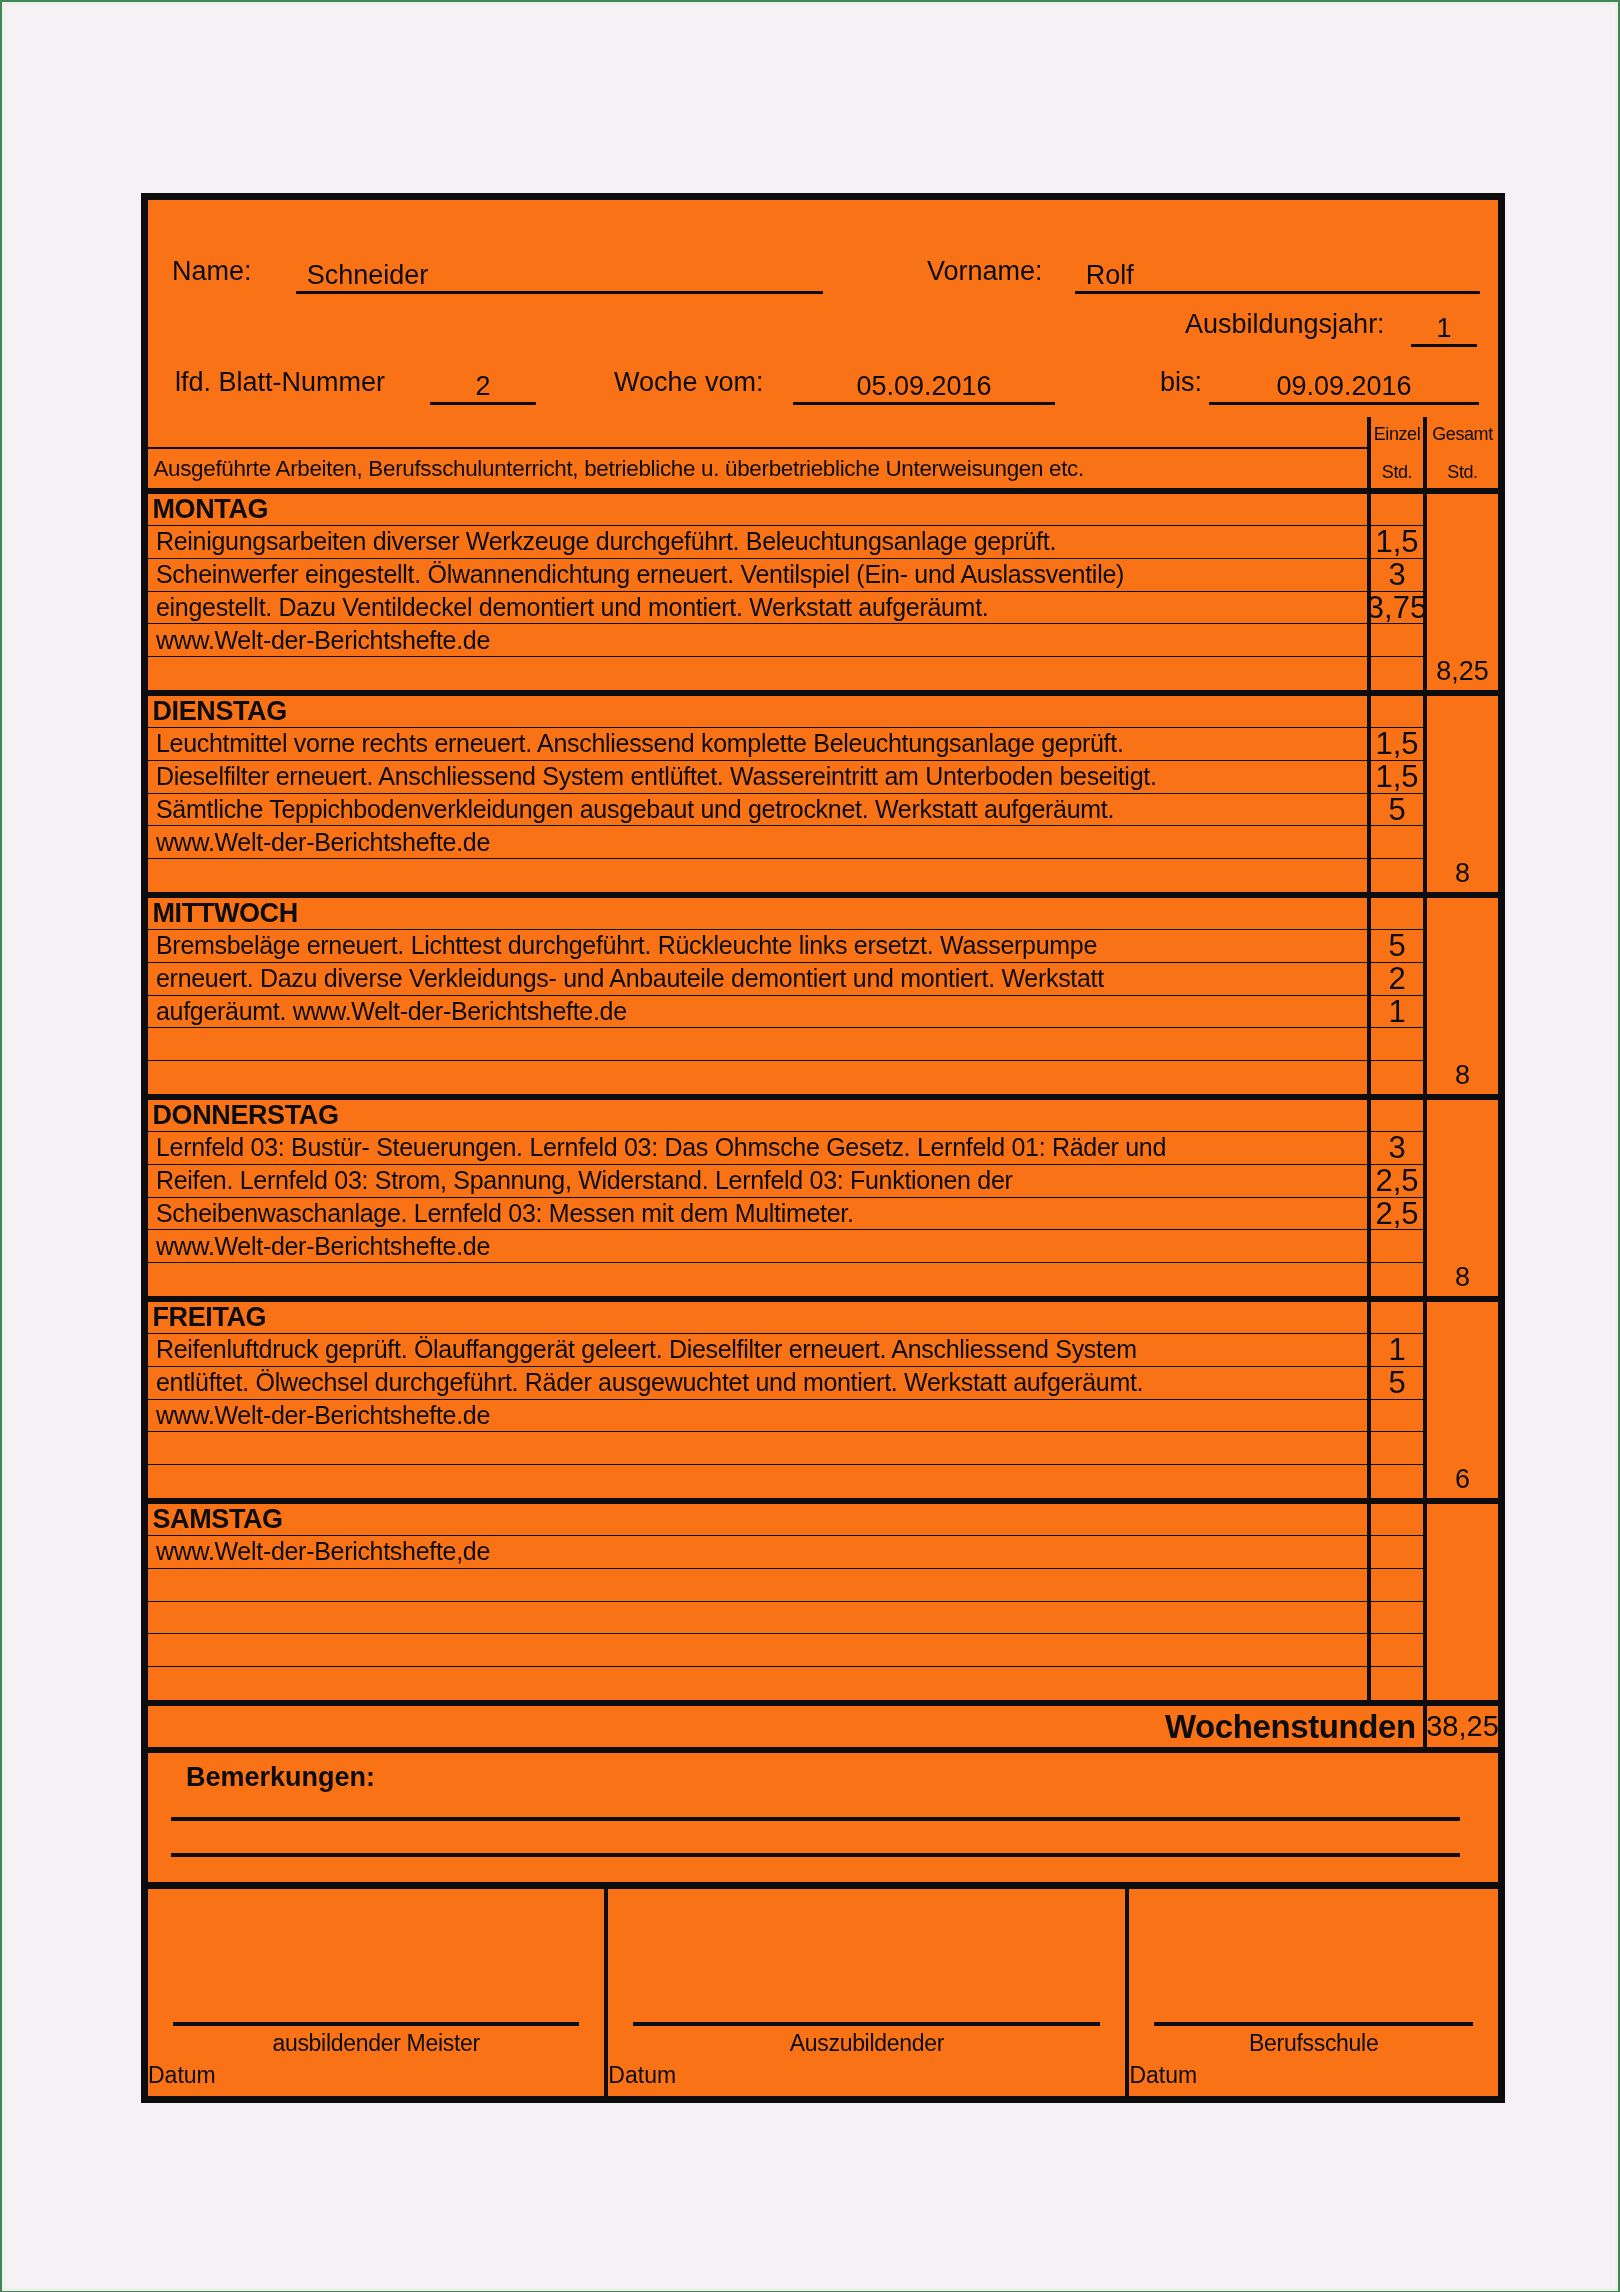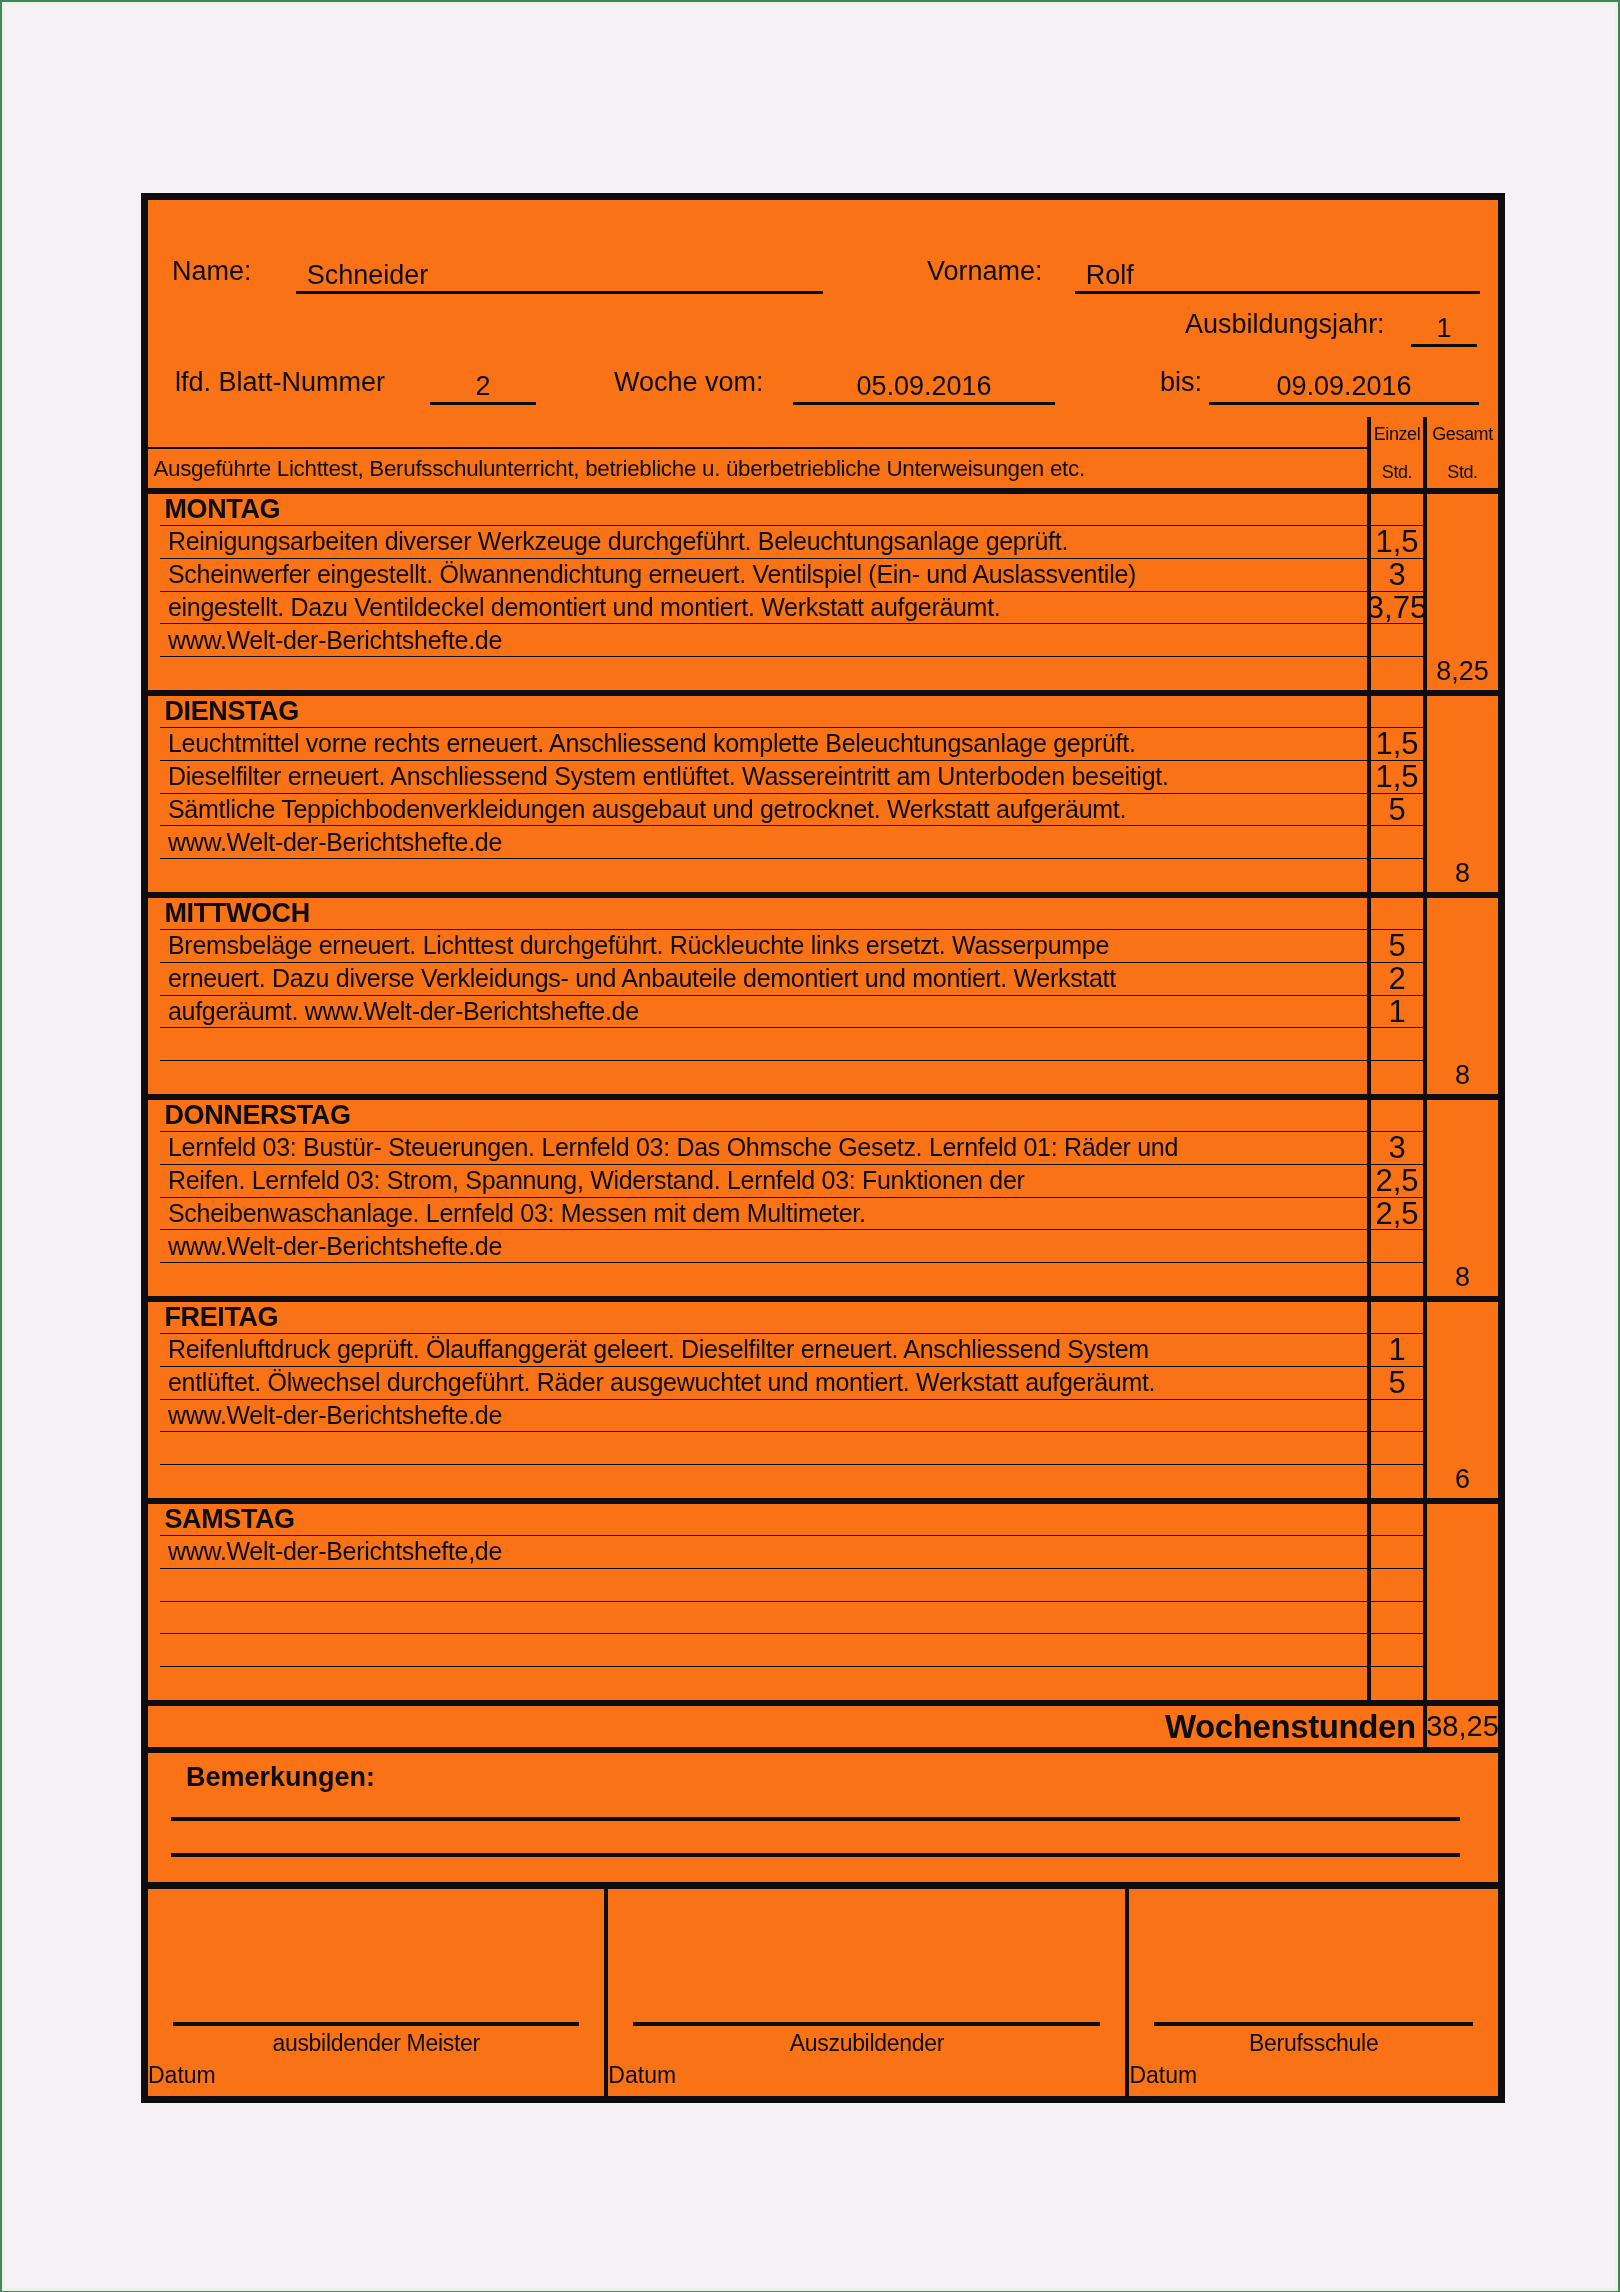--- a/index.html
+++ b/index.html
@@ -50,21 +50,21 @@
     white-space:nowrap; overflow:hidden; letter-spacing:-0.3px;
   }
   .std-col {
     width:56px; flex:none; border-left:4.5px solid #0d0d0d;
     display:flex; flex-direction:column; align-items:center; justify-content:space-between;
     font-size:18px; padding:7.2px 0 5.4px 0; letter-spacing:-0.4px;
   }
   .std-col.gesamt { width:75px; }
 
   
-  .day { height:202px; flex:none; display:flex; border-bottom:6.3px solid #0d0d0d;padding-left:12px; }
+  .day { height:202px; flex:none; display:flex; border-bottom:6.3px solid #0d0d0d; }
   .day-left { flex:1; display:flex; flex-direction:column; min-width:0; }
   .lrow { height:32px; flex:none; display:flex; }
   .day-name {
     flex:1; border-bottom:1.8px solid #0d0d0d; font-weight:bold; font-size:27px;
     display:flex; align-items:center; padding-left:4.5px; letter-spacing:-0.4px;
   }
   .lrow .stub { width:56px; flex:none; border-left:4.5px solid #0d0d0d; border-bottom:1.8px solid #0d0d0d; }
   .drow { flex:1; display:flex; min-height:0; }
   .dtext {
     flex:1; border-bottom:1.8px solid #0d0d0d; font-size:25px; letter-spacing:-0.3px;
@@ -141,21 +141,21 @@
           <span>05.09.2016</span>
         </div>
 
       <span class="h-label l-bis">bis:</span>
       <div class="h-field f-bis center">
           <span>09.09.2016</span>
         </div>
     </div>
 
     <div class="col-header">
-      <div class="desc-header">Ausgeführte Lichttest, Berufsschulunterricht, betriebliche u. überbetriebliche Unterweisungen etc.</div>
+      <div class="desc-header">Ausgeführte Arbeiten, Berufsschulunterricht, betriebliche u. überbetriebliche Unterweisungen etc.</div>
       <div class="std-col">
         <span>Einzel</span>
         <span>Std.</span>
       </div>
       <div class="std-col gesamt">
         <span>Gesamt</span>
         <span>Std.</span>
       </div>
     </div>
 

